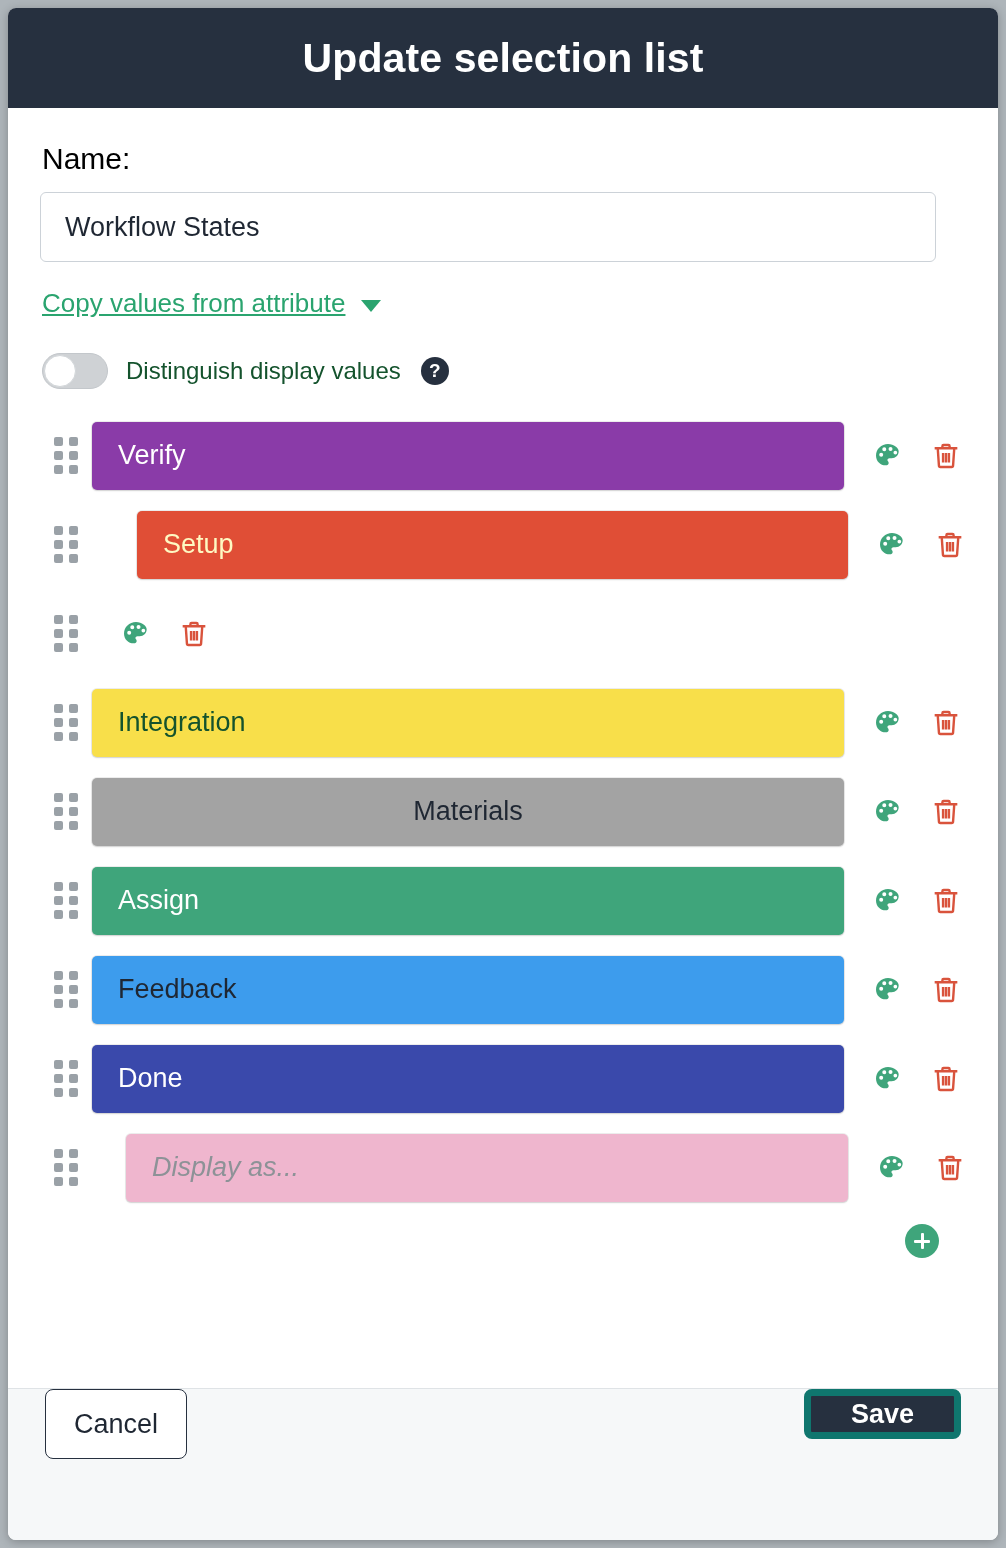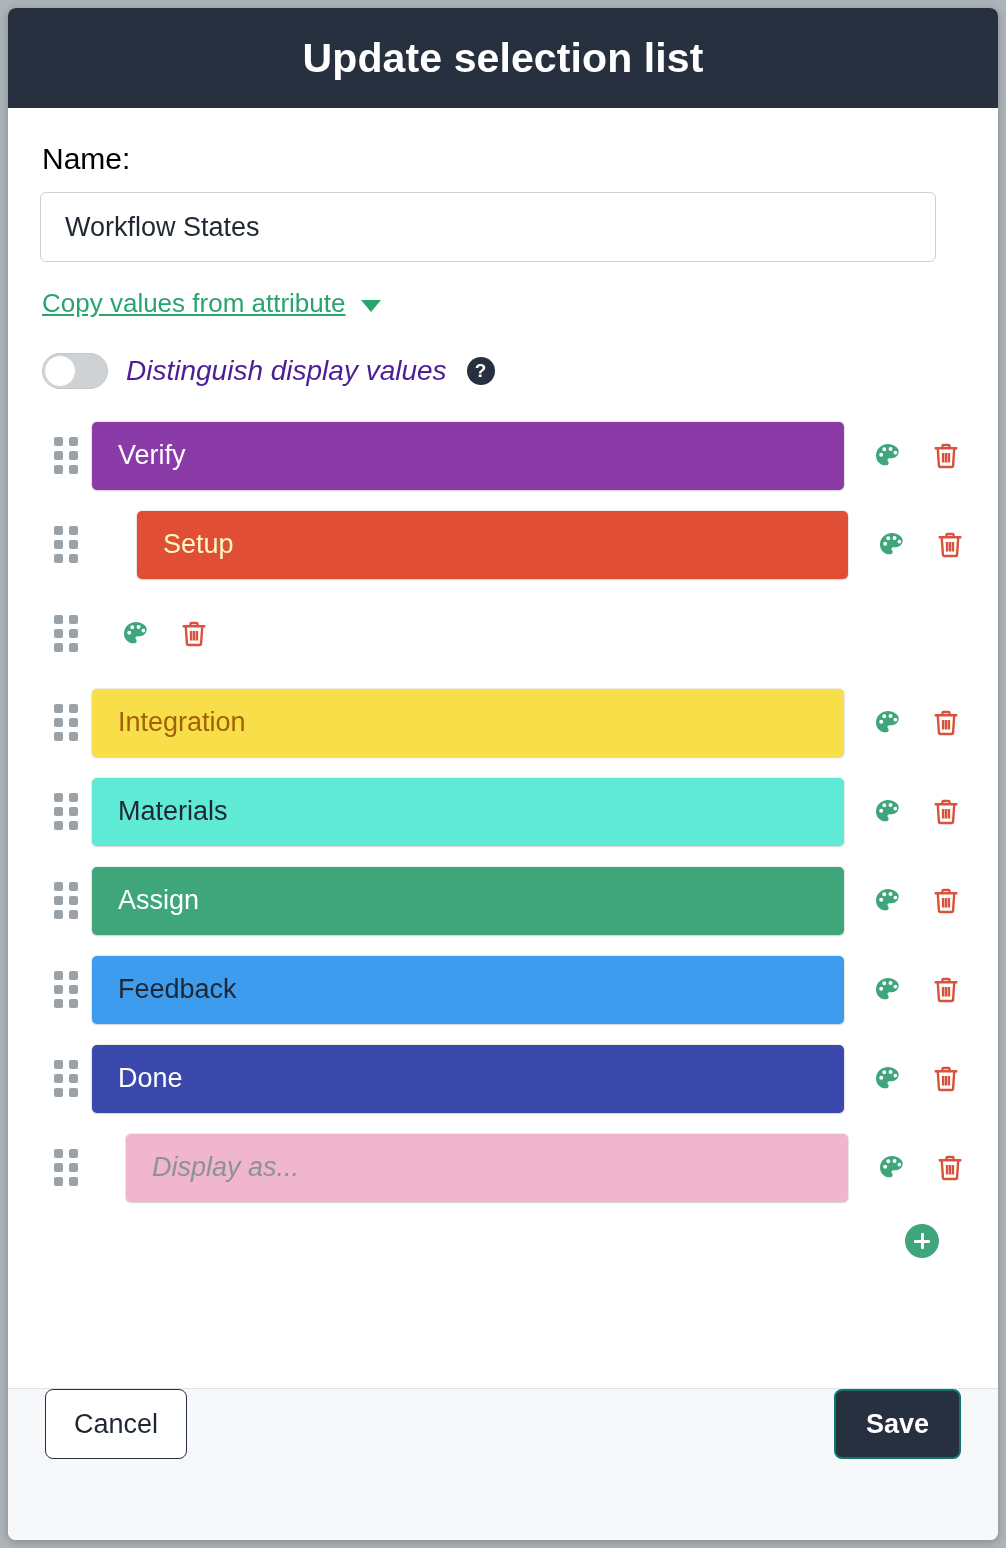--- a/index.html
+++ b/index.html
@@ -120,23 +120,22 @@
     top: 1px;
     left: 1px;
     width: 32px;
     height: 32px;
     border-radius: 50%;
     background: #ffffff;
     border: 1px solid #d2d6d9;
     box-sizing: border-box;
   }
   .toggle-label {
-    font-size: 28px;
-    color: #4c1d95;
-    font-style: italic;
+    font-size: 24px;
+    color: #14532d;
   }
   .help-badge {
     width: 28px;
     height: 28px;
     border-radius: 50%;
     background: #26303f;
     color: #fff;
     font-size: 19px;
     font-weight: bold;
     display: inline-flex;
@@ -254,24 +253,24 @@
     border: 1px solid #26303f;
     border-radius: 8px;
     color: #1f2733;
     font-size: 27px;
     font-family: "Liberation Sans", sans-serif;
     cursor: pointer;
   }
   .btn-save {
     box-sizing: border-box;
     min-width: 118px;
-    height: 70px;
-    padding: 0 30px;
+    height: 50px;
+    padding: 0 40px;
     background: #26303f;
-    border: 2px solid #0f766e;
+    border: 7px solid #0f766e;
     border-radius: 8px;
     color: #ffffff;
     font-size: 27px;
     font-weight: 600;
     font-family: "Liberation Sans", sans-serif;
     cursor: pointer;
   }
 </style>
 </head>
 <body>
@@ -384,47 +383,47 @@
         <div class="drag-handle">
           <span class="dots">
               <i></i>
               <i></i>
               <i></i>
               <i></i>
               <i></i>
               <i></i>
             </span>
         </div>
-        <input class="value-input" type="text" value="Integration" style="background-color: rgb(248, 223, 74); color: #a16207;">
-        <div class="row-actions">
-          <button class="icon-btn">
-            <svg width="32" height="32" viewBox="0 0 24 24">
-                <path fill="#3fa57b" d="M12 3C6.9 3 3 6.9 3 11.6c0 4.3 3.2 7.4 7.3 7.4 1.3 0 2.2-.8 2.2-1.8 0-.5-.2-.9-.5-1.2-.3-.3-.4-.6-.4-1 0-.8.7-1.4 1.5-1.4h1.6c3 0 5.3-2.2 5.3-5.2C20 6 16.5 3 12 3zM6.9 12.6a1.5 1.5 0 110-3 1.5 1.5 0 010 3zm2.3-4.1a1.5 1.5 0 110-3 1.5 1.5 0 010 3zm4.7-.3a1.5 1.5 0 110-3 1.5 1.5 0 010 3zm3.6 2.6a1.4 1.4 0 110-2.8 1.4 1.4 0 010 2.8z"></path>
-              </svg>
-          </button>
-          <button class="icon-btn">
-            <svg width="32" height="32" viewBox="0 0 24 24">
-                <path fill="none" stroke="#d9533c" stroke-width="1.8" d="M3.5 6.2h17M9.3 6.2V4.6c0-.5.4-.9.9-.9h3.6c.5 0 .9.4.9.9v1.6M5.8 6.2l.9 13c0 .6.5 1.1 1.1 1.1h8.4c.6 0 1.1-.5 1.1-1.1l.9-13M9.8 9.8v7M12 9.8v7M14.2 9.8v7"></path>
-              </svg>
-          </button>
-        </div>
-      </div>
-
-      <div class="value-row">
-        <div class="drag-handle">
-          <span class="dots">
-              <i></i>
-              <i></i>
-              <i></i>
-              <i></i>
-              <i></i>
-              <i></i>
-            </span>
-        </div>
-        <input class="value-input" type="text" value="Materials" style="background-color: #5eead4; color: rgb(31, 39, 51);">
+        <input class="value-input" type="text" value="Integration" style="background-color: rgb(248, 223, 74); color: #14532d;">
+        <div class="row-actions">
+          <button class="icon-btn">
+            <svg width="32" height="32" viewBox="0 0 24 24">
+                <path fill="#3fa57b" d="M12 3C6.9 3 3 6.9 3 11.6c0 4.3 3.2 7.4 7.3 7.4 1.3 0 2.2-.8 2.2-1.8 0-.5-.2-.9-.5-1.2-.3-.3-.4-.6-.4-1 0-.8.7-1.4 1.5-1.4h1.6c3 0 5.3-2.2 5.3-5.2C20 6 16.5 3 12 3zM6.9 12.6a1.5 1.5 0 110-3 1.5 1.5 0 010 3zm2.3-4.1a1.5 1.5 0 110-3 1.5 1.5 0 010 3zm4.7-.3a1.5 1.5 0 110-3 1.5 1.5 0 010 3zm3.6 2.6a1.4 1.4 0 110-2.8 1.4 1.4 0 010 2.8z"></path>
+              </svg>
+          </button>
+          <button class="icon-btn">
+            <svg width="32" height="32" viewBox="0 0 24 24">
+                <path fill="none" stroke="#d9533c" stroke-width="1.8" d="M3.5 6.2h17M9.3 6.2V4.6c0-.5.4-.9.9-.9h3.6c.5 0 .9.4.9.9v1.6M5.8 6.2l.9 13c0 .6.5 1.1 1.1 1.1h8.4c.6 0 1.1-.5 1.1-1.1l.9-13M9.8 9.8v7M12 9.8v7M14.2 9.8v7"></path>
+              </svg>
+          </button>
+        </div>
+      </div>
+
+      <div class="value-row">
+        <div class="drag-handle">
+          <span class="dots">
+              <i></i>
+              <i></i>
+              <i></i>
+              <i></i>
+              <i></i>
+              <i></i>
+            </span>
+        </div>
+        <input class="value-input" type="text" value="Materials" style="background-color: #a3a3a3; color: rgb(31, 39, 51); text-align: center;">
         <div class="row-actions">
           <button class="icon-btn">
             <svg width="32" height="32" viewBox="0 0 24 24">
                 <path fill="#3fa57b" d="M12 3C6.9 3 3 6.9 3 11.6c0 4.3 3.2 7.4 7.3 7.4 1.3 0 2.2-.8 2.2-1.8 0-.5-.2-.9-.5-1.2-.3-.3-.4-.6-.4-1 0-.8.7-1.4 1.5-1.4h1.6c3 0 5.3-2.2 5.3-5.2C20 6 16.5 3 12 3zM6.9 12.6a1.5 1.5 0 110-3 1.5 1.5 0 010 3zm2.3-4.1a1.5 1.5 0 110-3 1.5 1.5 0 010 3zm4.7-.3a1.5 1.5 0 110-3 1.5 1.5 0 010 3zm3.6 2.6a1.4 1.4 0 110-2.8 1.4 1.4 0 010 2.8z"></path>
               </svg>
           </button>
           <button class="icon-btn">
             <svg width="32" height="32" viewBox="0 0 24 24">
                 <path fill="none" stroke="#d9533c" stroke-width="1.8" d="M3.5 6.2h17M9.3 6.2V4.6c0-.5.4-.9.9-.9h3.6c.5 0 .9.4.9.9v1.6M5.8 6.2l.9 13c0 .6.5 1.1 1.1 1.1h8.4c.6 0 1.1-.5 1.1-1.1l.9-13M9.8 9.8v7M12 9.8v7M14.2 9.8v7"></path>
               </svg>

